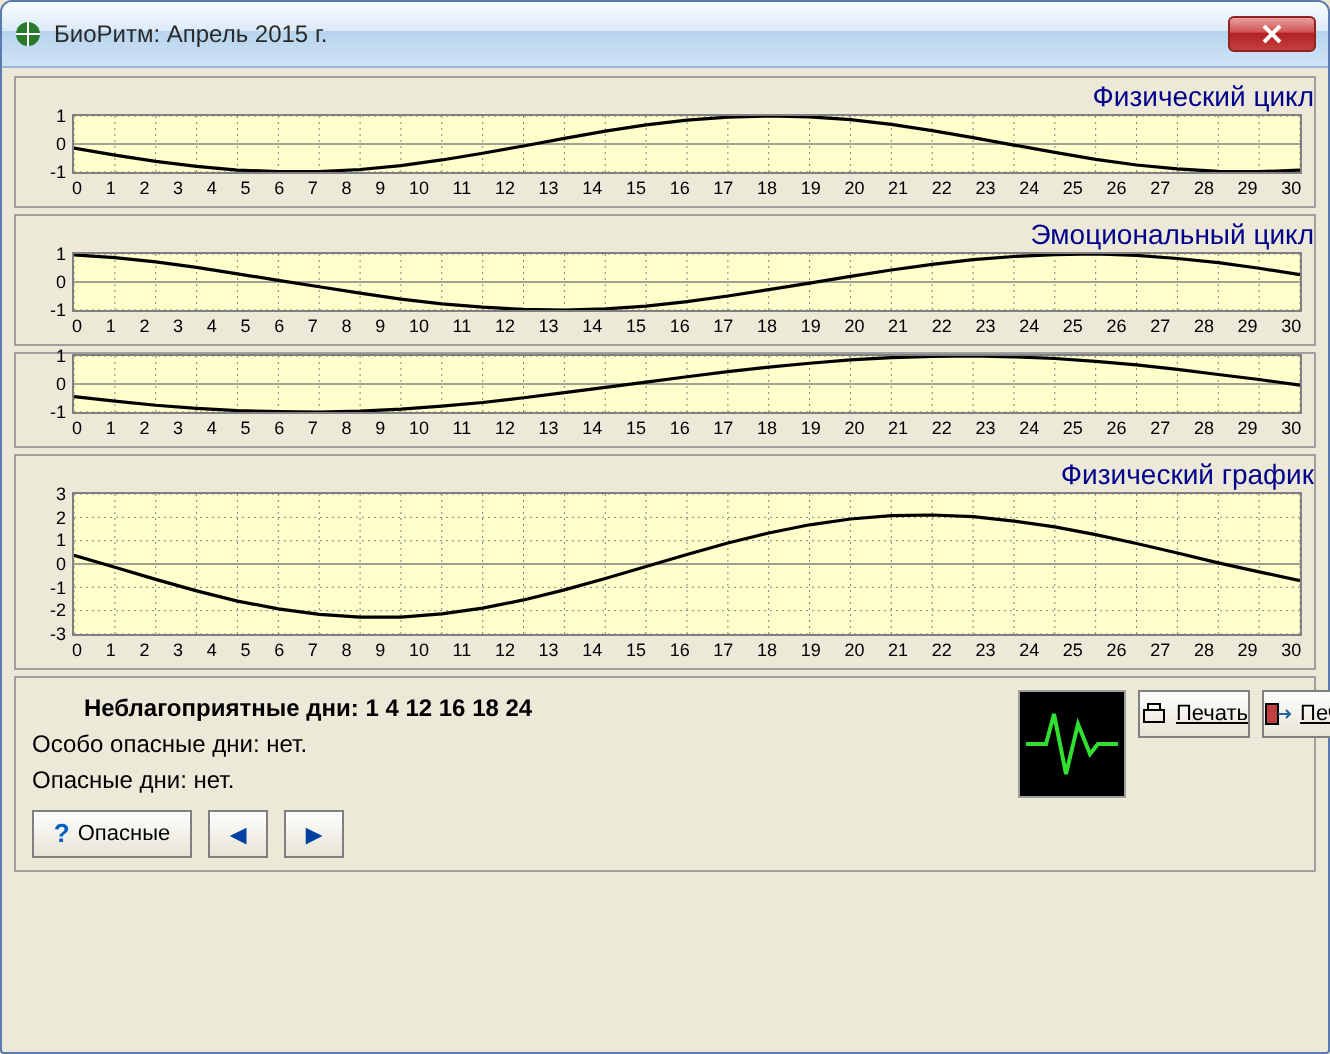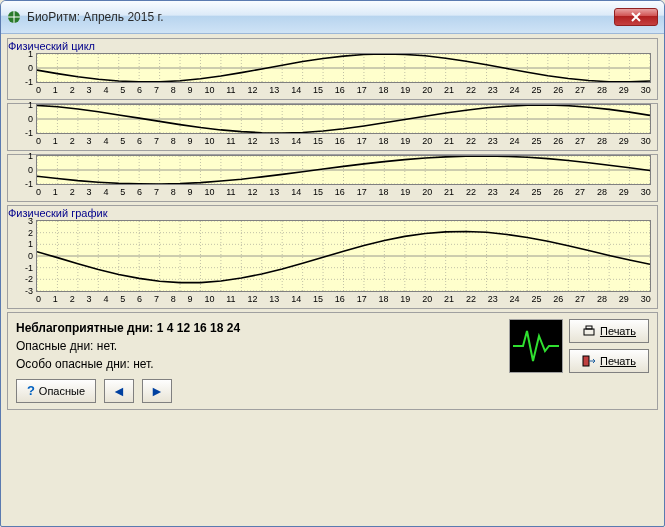--- a/index.html
+++ b/index.html
@@ -43,22 +43,22 @@
   .client {
     padding: 4px 6px 6px 6px;
   }
   .panel {
     border: 1px solid #a0a0a0;
     background: #ece9d8;
     margin-bottom: 3px;
     position: relative;
   }
   .panel-title {
-    text-align: left;
-    font-size: 11px;
+    text-align: right;
+    font-size: 14px;
     color: #00008b;
     padding: 1px 0 1px 0;
   }
   .chart-area {
     background: #ffffcc;
     margin: 0 6px 2px 28px;
     position: relative;
     border: 1px solid #808080;
   }
   .chart-area.big { height: 72px; }
@@ -83,31 +83,31 @@
     background: #ece9d8;
     padding: 6px 8px;
     display: flex;
     gap: 6px;
   }
   .info-box {
     flex: 1;
     font-size: 12px;
     line-height: 1.5;
   }
-  .info-box b { font-weight: bold; }
+  .info-box b { font-weight: bold; margin-left: 26px; }
   .heart-box {
     width: 54px; height: 54px;
     border: 1px solid #a0a0a0;
     background: #000;
     display:flex; align-items:center; justify-content:center;
     align-self: flex-start;
   }
   .btns-col {
     display: flex;
-    flex-direction: column;
+    flex-direction: row;
     gap: 6px;
     width: 80px;
   }
   .btn {
     height: 24px;
     border: 1px solid #808080;
     background: linear-gradient(#fefefe, #e8e4d6);
     display: flex;
     align-items: center;
     justify-content: center;
@@ -225,20 +225,21 @@
           <span>25</span>
           <span>26</span>
           <span>27</span>
           <span>28</span>
           <span>29</span>
           <span>30</span>
         </div>
     </div>
 
     <div class="panel">
+      <div class="panel-title">Эмоциональный цикл</div>
       <div class="chart-area small">
           <svg class="curve" viewBox="0 0 613 28" preserveAspectRatio="none">
             <line x1="0" x2="0" y1="0" y2="28" stroke="#808080" stroke-width="0.5" stroke-dasharray="1,2"></line>
             <line x1="20.433333333333334" x2="20.433333333333334" y1="0" y2="28" stroke="#808080" stroke-width="0.5" stroke-dasharray="1,2"></line>
             <line x1="40.86666666666667" x2="40.86666666666667" y1="0" y2="28" stroke="#808080" stroke-width="0.5" stroke-dasharray="1,2"></line>
             <line x1="61.300000000000004" x2="61.300000000000004" y1="0" y2="28" stroke="#808080" stroke-width="0.5" stroke-dasharray="1,2"></line>
             <line x1="81.73333333333333" x2="81.73333333333333" y1="0" y2="28" stroke="#808080" stroke-width="0.5" stroke-dasharray="1,2"></line>
             <line x1="102.16666666666666" x2="102.16666666666666" y1="0" y2="28" stroke="#808080" stroke-width="0.5" stroke-dasharray="1,2"></line>
             <line x1="122.60000000000001" x2="122.60000000000001" y1="0" y2="28" stroke="#808080" stroke-width="0.5" stroke-dasharray="1,2"></line>
             <line x1="143.03333333333333" x2="143.03333333333333" y1="0" y2="28" stroke="#808080" stroke-width="0.5" stroke-dasharray="1,2"></line>
@@ -479,24 +480,24 @@
           <span>30</span>
         </div>
     </div>
 
     <div class="footer-panel">
       <div class="info-box">
         <div>
           <b><span>Неблагоприятные дни:</span> <span>1 4 12 16 18 24</span></b>
         </div>
         <div>
+          <span>Особо опасные дни:</span> <span>нет.</span>
+        </div>
+        <div>
           <span>Опасные дни:</span> <span>нет.</span>
-        </div>
-        <div>
-          <span>Особо опасные дни:</span> <span>нет.</span>
         </div>
         <div class="btn-row">
           <div class="btn" style="width:80px">
             <span style="color:#0060c0;font-weight:bold;font-size:13px">?</span>
             <span>Опасные</span>
           </div>
           <div class="btn-small">
             <span style="color:#0040a0">◄</span>
           </div>
           <div class="btn-small">

